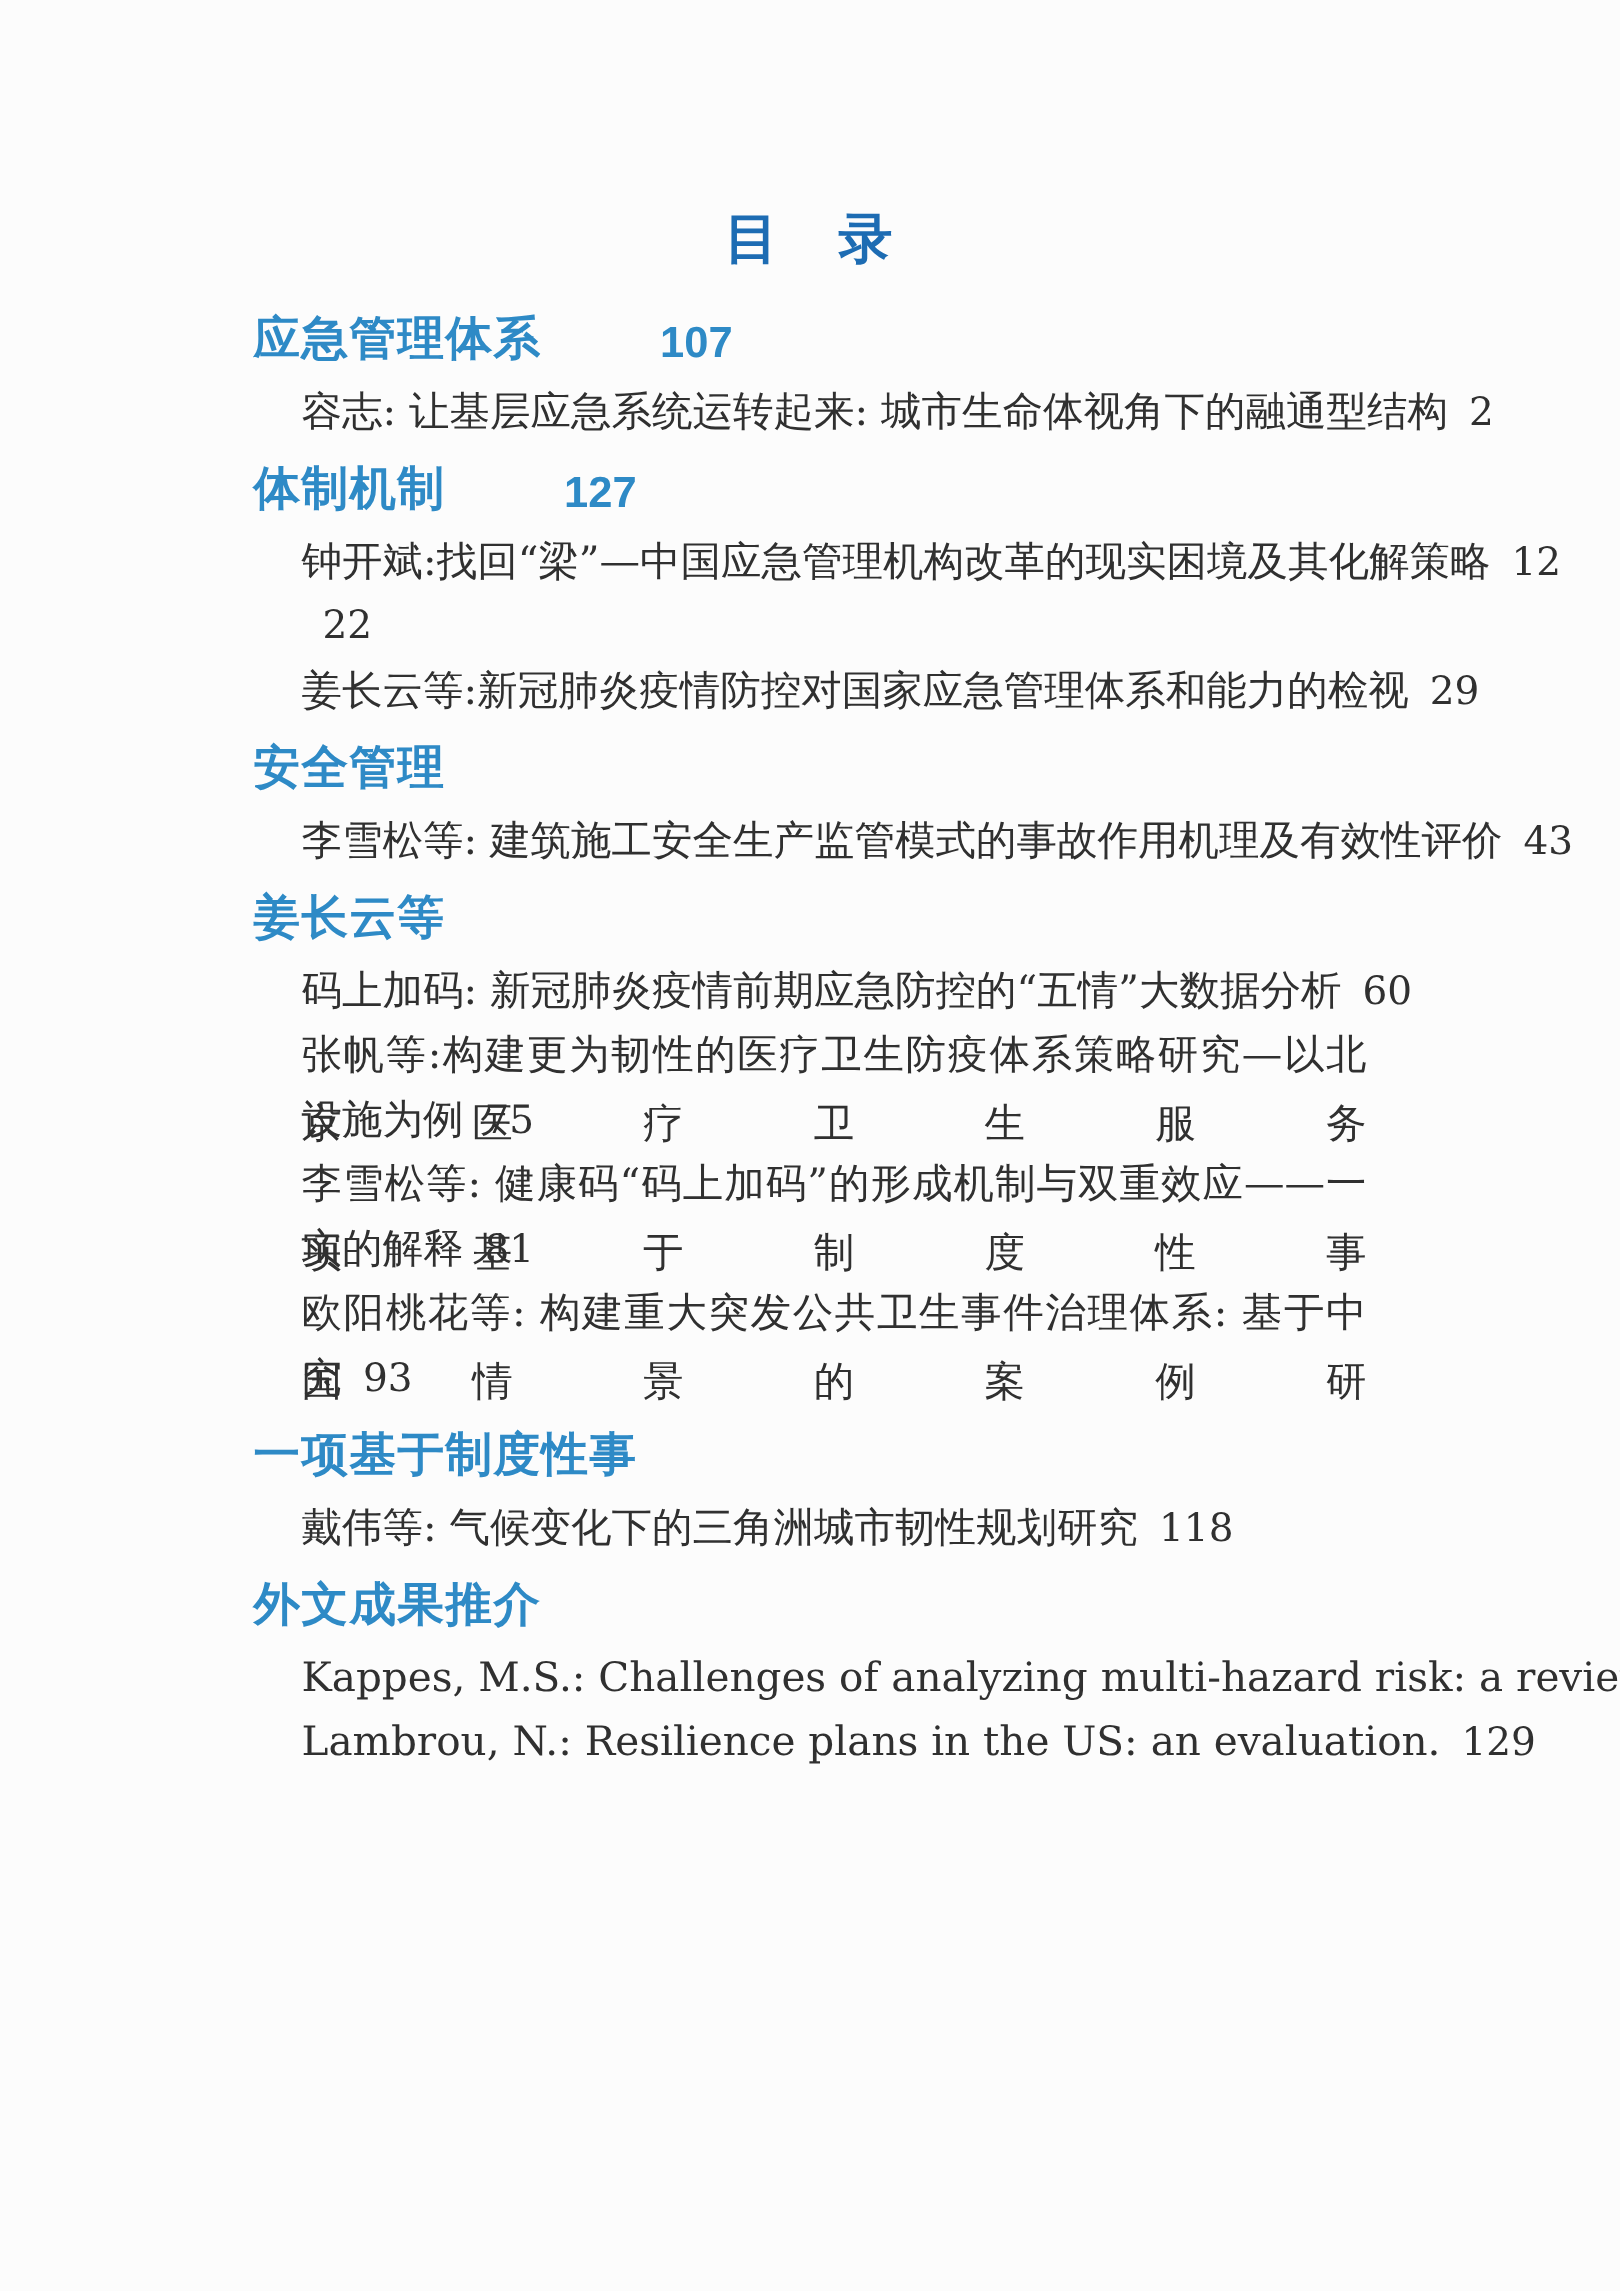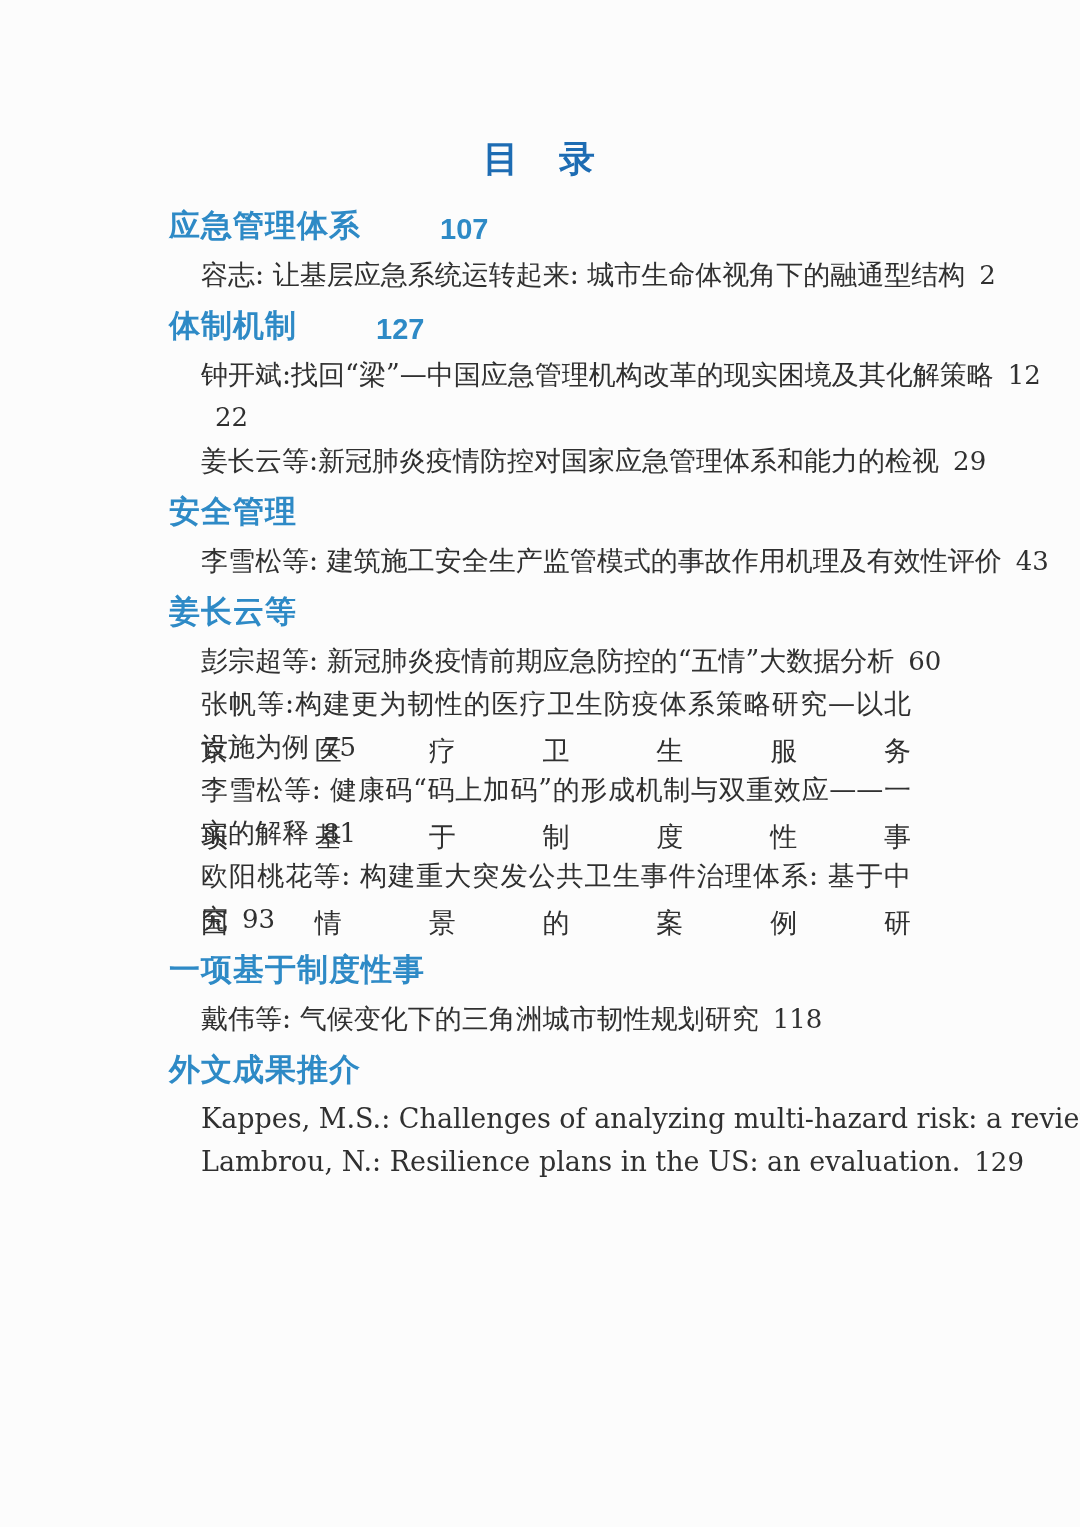--- a/index.html
+++ b/index.html
@@ -132,21 +132,21 @@
           <span class="label">李雪松等: 建筑施工安全生产监管模式的事故作用机理及有效性评价</span>
           <span class="leader"></span>
           <span class="page">43</span>
         </div>
         <div class="row section">
           <span class="label">姜长云等</span>
           <span class="leader"></span>
           <span class="page">59</span>
         </div>
         <div class="row entry">
-          <span class="label">彭宗超等: 新冠肺炎疫情前期应急防控的“五情”大数据分析</span>
+          <span class="label">码上加码: 新冠肺炎疫情前期应急防控的“五情”大数据分析</span>
           <span class="leader"></span>
           <span class="page">60</span>
         </div>
         <div class="row wrap"><span class="label">张帆等:构建更为韧性的医疗卫生防疫体系策略研究—以北京医疗卫生服务</span></div>
         <div class="row entry">
           <span class="label">设施为例</span>
           <span class="leader"></span>
           <span class="page">75</span>
         </div>
         <div class="row wrap"><span class="label">李雪松等: 健康码“码上加码”的形成机制与双重效应——一项基于制度性事</span></div>

